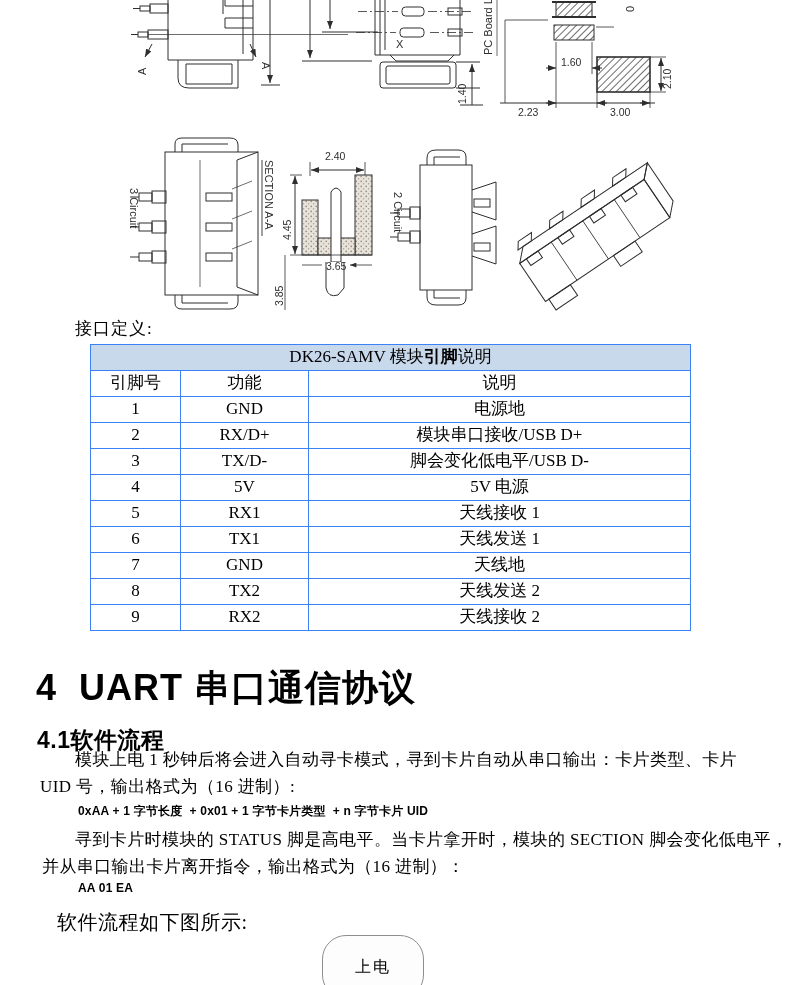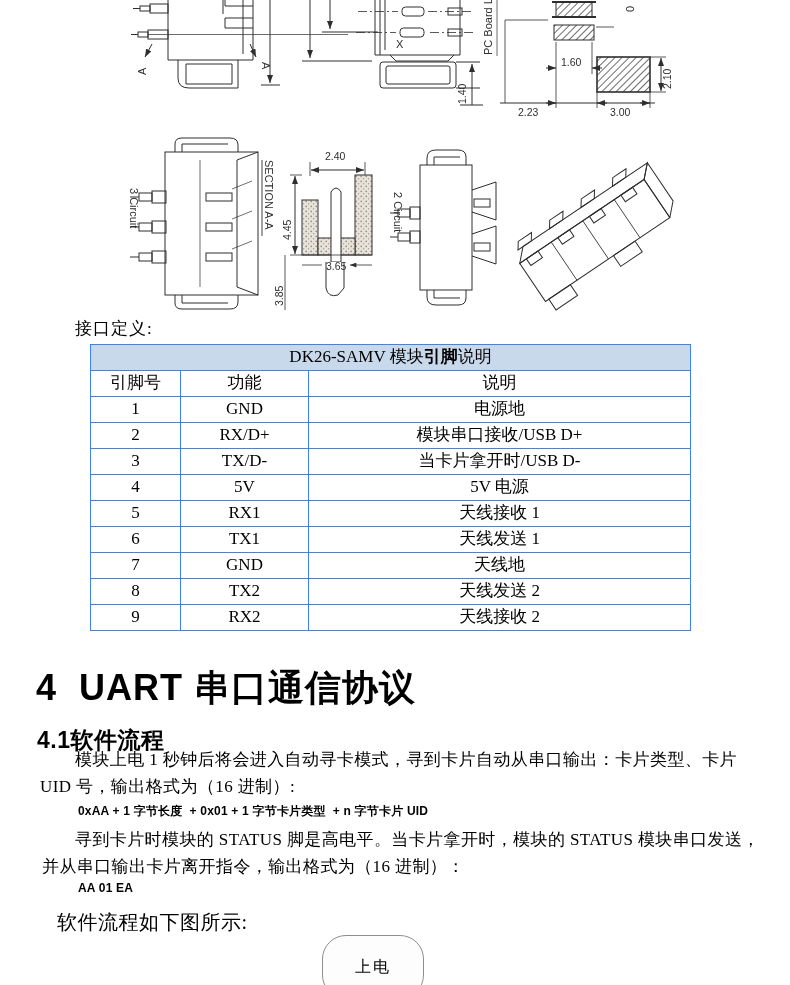--- a/index.html
+++ b/index.html
@@ -292,21 +292,21 @@
       <td>电源地</td>
     </tr>
     <tr>
       <td>2</td>
       <td>RX/D+</td>
       <td>模块串口接收/USB D+</td>
     </tr>
     <tr>
       <td>3</td>
       <td>TX/D-</td>
-      <td>当卡片拿开时/USB D-</td>
+      <td>脚会变化低电平/USB D-</td>
     </tr>
     <tr>
       <td>4</td>
       <td>5V</td>
       <td>5V 电源</td>
     </tr>
     <tr>
       <td>5</td>
       <td>RX1</td>
       <td>天线接收 1</td>
@@ -333,20 +333,20 @@
     </tr>
   </tbody>
 </table>
 
 <div class="abs h1">4  UART 串口通信协议</div>
 <div class="abs h2">4.1软件流程</div>
 
 <div class="abs bodyline p1a">模块上电 1 秒钟后将会进入自动寻卡模式，寻到卡片自动从串口输出：卡片类型、卡片</div>
 <div class="abs bodyline p1b">UID 号，输出格式为（16 进制）:</div>
 <div class="abs fmt fmt1">0xAA + 1 字节长度  + 0x01 + 1 字节卡片类型  + n 字节卡片 UID</div>
-<div class="abs bodyline p2a">寻到卡片时模块的 STATUS 脚是高电平。当卡片拿开时，模块的 STATUS 模块串口发送，</div>
+<div class="abs bodyline p2a">寻到卡片时模块的 STATUS 脚是高电平。当卡片拿开时，模块的 SECTION 脚会变化低电平，</div>
 <div class="abs bodyline p2b">并从串口输出卡片离开指令，输出格式为（16 进制）：</div>
 <div class="abs fmt fmt2">AA 01 EA</div>
 <div class="abs caption">软件流程如下图所示:</div>
 
 <div class="abs flow-node">
   <span>上电</span>
 </div>
 
 </body></html>

